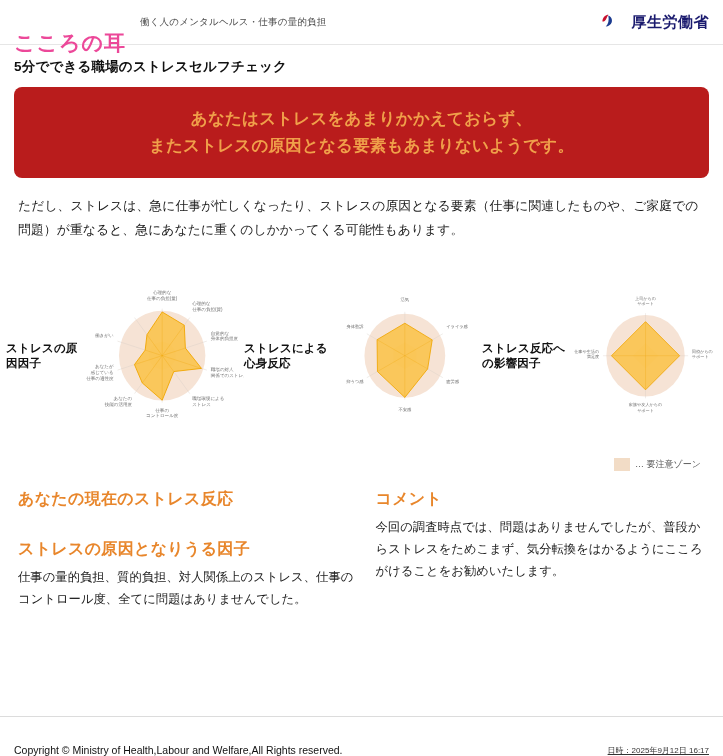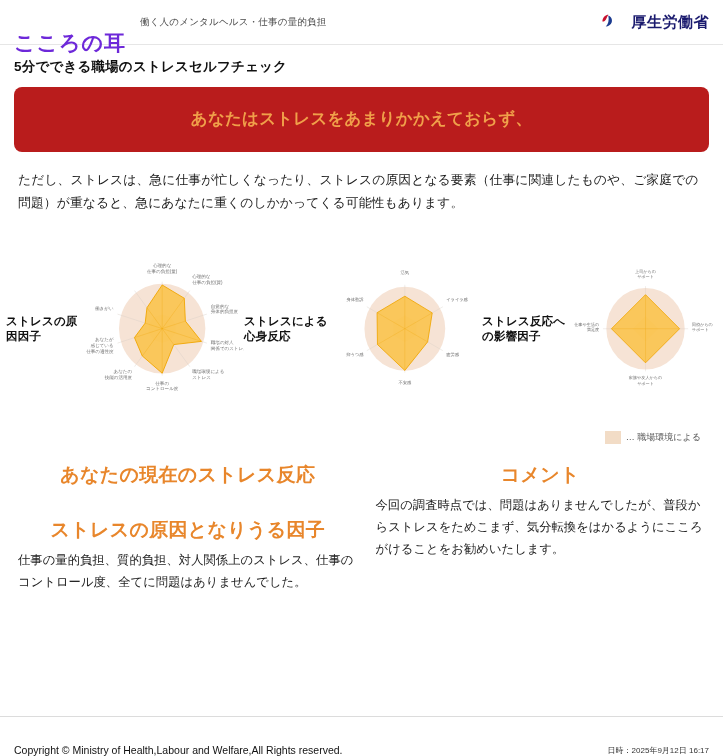--- a/index.html
+++ b/index.html
@@ -17,21 +17,21 @@
   .header {
     position: relative;
     height: 45px;
     padding: 0 14px;
     display: flex; align-items: center;
     border-bottom: 1px solid #e6e6e6;
   }
   .logo-mark {
     font-size: 21px;
     font-weight: 700;
-    color: #6d28d9;
+    color: #ec4899;
     letter-spacing: 1px;
     line-height: 1;
     white-space: nowrap;
     margin-top: 40px;
   }
   .logo-tag {
     margin-left: 14px;
     font-size: 9.5px;
     color: #4a4a4a;
     letter-spacing: .2px;
@@ -119,46 +119,45 @@
 
   
   .results {
     display: flex;
     padding: 18px 18px 0 18px;
     gap: 18px;
   }
   .col-left { width: 340px; }
   .col-right { width: 330px; }
   .sec-head {
-    font-size: 19px;
+    font-size: 16px;
     font-weight: 700;
     color: #e8862b;
     letter-spacing: .3px;
     margin-bottom: 7px;
-    text-align: center;
   }
   .sec-body {
     font-size: 12.3px;
     line-height: 1.78;
     color: #1c1c1c;
     letter-spacing: .05px;
   }
   .sec-gap { height: 22px; }
 
   
   .footer {
     position: absolute;
     left: 0; right: 0; bottom: 0;
     height: 40px;
     border-top: 1px solid #dcdcdc;
     display: flex; align-items: flex-end;
     padding: 0 14px;
   }
   .copyright { font-size: 10.5px; color: #111; }
-  .timestamp { margin-left: auto; font-size: 8px; color: #333; }
+  .timestamp { margin-left: auto; font-size: 8px; color: #333; text-decoration: underline; }
 </style>
 </head>
 <body>
 
 <div class="page">
 
   <div class="header">
     <div class="logo-mark">こころの耳</div>
     <div class="logo-tag">働く人のメンタルヘルス・仕事の量的負担</div>
     <div class="mhlw">
@@ -167,20 +166,21 @@
         <path d="M11 3 C14 4,16 7,15 11 C14 14,11 16,8 16 C11 13,12 9,11 3 Z" fill="#1a3a8f"></path>
       </svg>
       <span class="mhlw-text">厚生労働省</span>
     </div>
   </div>
 
   <div class="page-title">5分でできる職場のストレスセルフチェック</div>
 
   <div class="banner">
     <div class="banner-line">あなたはストレスをあまりかかえておらず、</div>
+    <div class="banner-line">またストレスの原因となる要素もあまりないようです。</div>
   </div>
 
   <div class="note">ただし、ストレスは、急に仕事が忙しくなったり、ストレスの原因となる要素（仕事に関連したものや、ご家庭での問題）が重なると、急にあなたに重くのしかかってくる可能性もあります。</div>
 
   <div class="charts">
     <div class="chart-card">
       <div class="chart-title">ストレスの原因因子</div>
       <svg class="chart-svg" id="chart0" width="238" height="210" viewBox="0 0 238 210">
           <ellipse cx="119" cy="103" rx="62.56" ry="65.06240000000001" fill="#f6e3d5" stroke="none"></ellipse>
           <line x1="119" y1="103" x2="119" y2="35" stroke="#d9cfc7" stroke-width="0.6"></line>
@@ -259,21 +259,21 @@
           <text x="119.0" y="14.0" text-anchor="middle" class="rlabel"><tspan x="119.0" dy="0">上司からの</tspan><tspan x="119.0" dy="8.2">サポート</tspan></text>
           <text x="193.0" y="99.0" text-anchor="start" class="rlabel"><tspan x="193.0" dy="0">同僚からの</tspan><tspan x="193.0" dy="8.2">サポート</tspan></text>
           <text x="119.0" y="184.0" text-anchor="middle" class="rlabel"><tspan x="119.0" dy="0">家族や友人からの</tspan><tspan x="119.0" dy="8.2">サポート</tspan></text>
           <text x="45.0" y="99.0" text-anchor="end" class="rlabel"><tspan x="45.0" dy="0">仕事や生活の</tspan><tspan x="45.0" dy="8.2">満足度</tspan></text>
         </svg>
     </div>
   </div>
 
   <div class="legend">
     <span class="legend-swatch"></span>
-    <span class="legend-text">… 職場環境による</span>
+    <span class="legend-text">… 要注意ゾーン</span>
   </div>
 
   <div class="results">
     <div class="col-left">
       <div>
         <div class="sec-head">あなたの現在のストレス反応</div>
       </div>
       <div class="sec-gap"></div>
       <div>
         <div class="sec-head">ストレスの原因となりうる因子</div>

